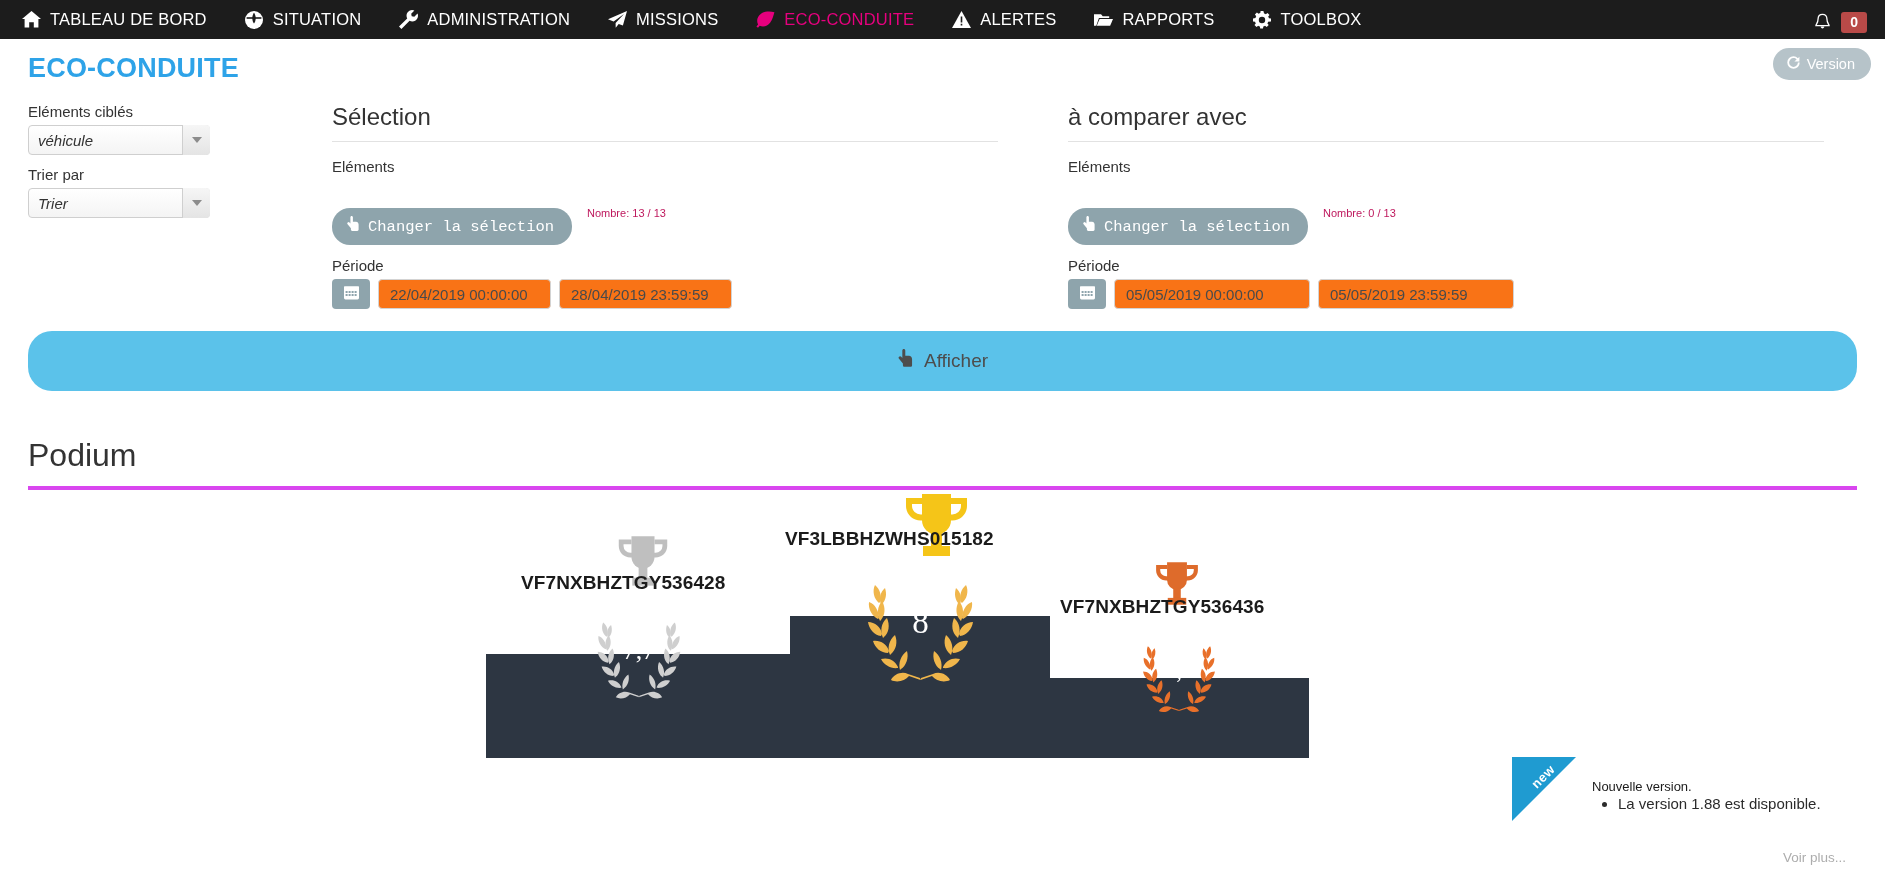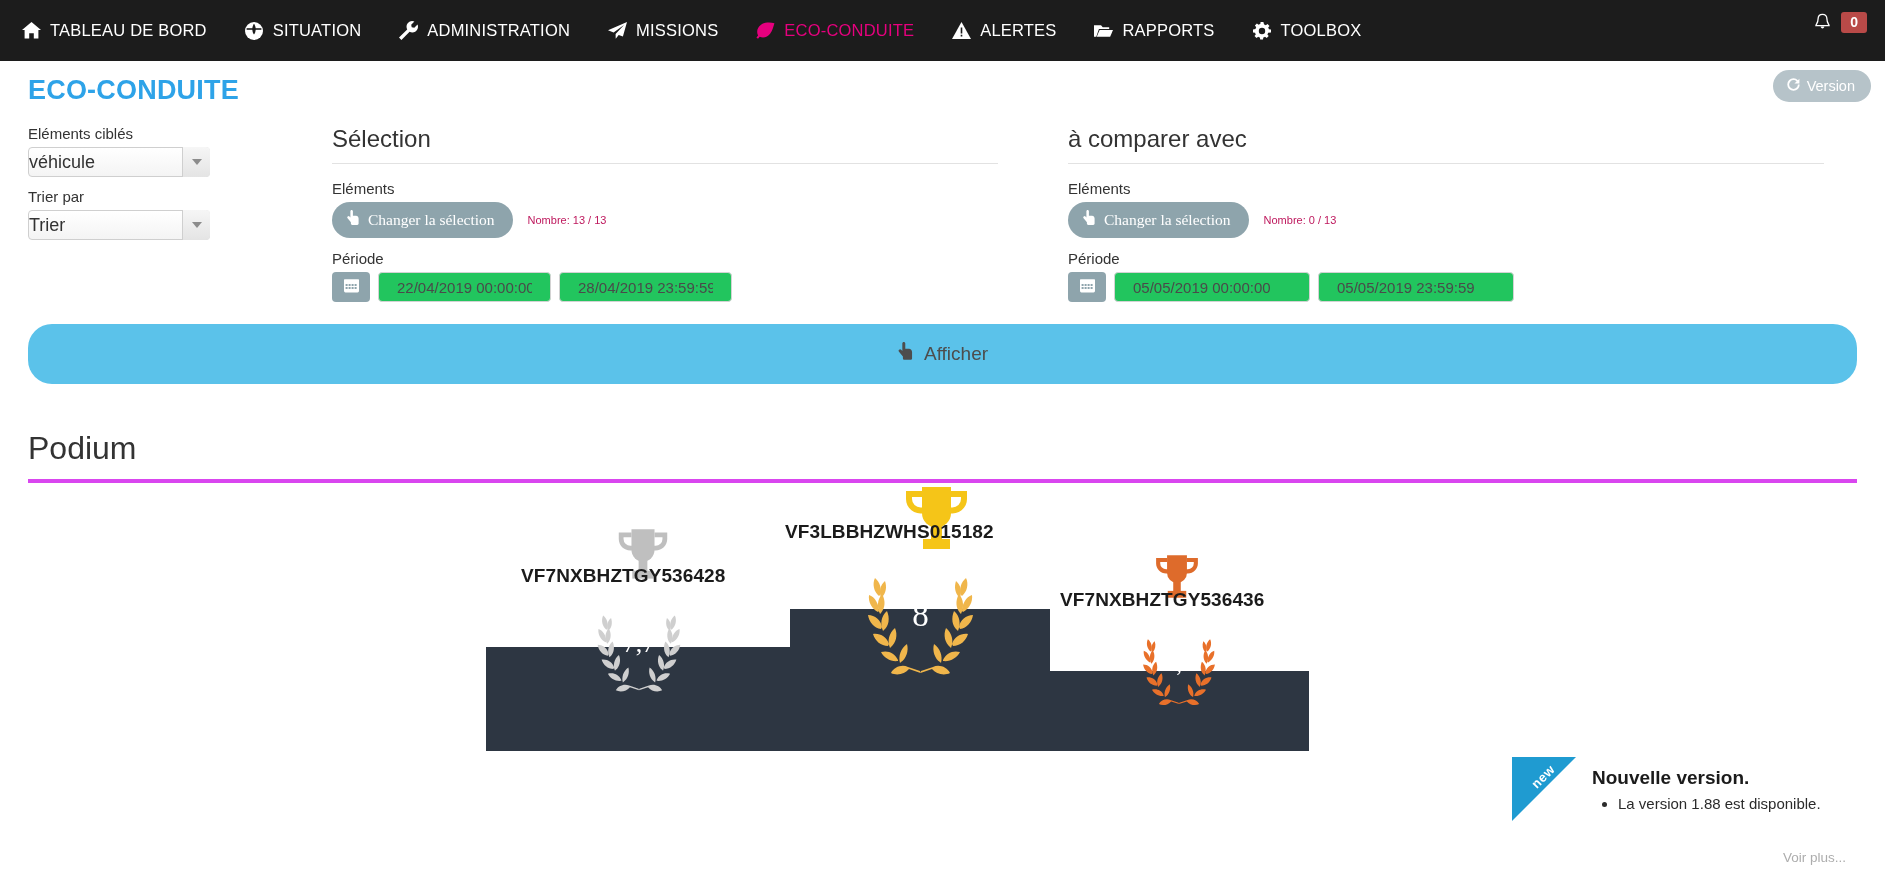--- a/index.html
+++ b/index.html
@@ -7,21 +7,21 @@
     margin: 0; padding: 0;
     width: 1885px; height: 888px;
     background: #ffffff;
     font-family: "Liberation Sans", sans-serif;
     overflow: hidden;
   }
   body { position: relative; }
 
   
   .navbar {
-    height: 61px;
+    height: 39px;
     background: #1c1c1c;
     display: flex;
     align-items: center;
     padding-left: 22px;
     position: relative;
   }
   .nav-item {
     display: flex;
     align-items: center;
     gap: 9px;
@@ -107,24 +107,26 @@
     position: relative;
     width: 182px;
     height: 30px;
     margin-bottom: 11px;
   }
   .sel-box {
     width: 100%; height: 100%;
     border: 1px solid #cfcfcf;
     border-radius: 4px;
     background: linear-gradient(#ffffff, #f4f4f4);
-    font-size: 18px;
+    font-size: 15px;
     color: #333;
     display: flex; align-items: center;
-    cursor: pointer;
+    padding-left: 9px;
+    cursor: pointer;
+    font-style: italic;
   }
   .sel-arrow {
     position: absolute;
     right: 0; top: 0;
     width: 28px; height: 100%;
     border-left: 1px solid #cfcfcf;
     border-radius: 0 4px 4px 0;
     background: linear-gradient(#f6f6f6, #e4e4e4);
     display: flex; align-items: center; justify-content: center;
     cursor: pointer;
@@ -139,42 +141,43 @@
   
   .pill-btn {
     background: #8ea4ac;
     color: #fff;
     border: none;
     border-radius: 18px;
     font-size: 15.5px;
     padding: 8px 18px 8px 14px;
     display: inline-flex; align-items: center; gap: 7px;
     cursor: pointer;
-    font-family: Liberation Serif, serif;
+    font-family: Liberation Mono, monospace;
+    margin-top: 28px;
   }
   .row-inline { display: flex; align-items: center; gap: 15px; margin-bottom: 12px; }
   .nombre { font-size: 11px; color: #be185d; }
 
   .period-row { display: flex; align-items: center; gap: 8px; }
   .cal-btn {
     width: 38px; height: 30px;
     background: #8ea4ac;
     border: none; border-radius: 4px;
     color: #fff;
     display: flex; align-items: center; justify-content: center;
     cursor: pointer;
   }
   .date-input {
     height: 30px;
     border: 1px solid #d3d3d3;
     border-radius: 4px;
-    background: #22c55e;
+    background: #f97316;
     font-size: 15px;
     color: #4a4a4a;
-    padding: 0 18px;
+    padding: 0 11px;
     font-family: "Liberation Sans", sans-serif;
     outline: none;
   }
   .d-sel { width: 173px; }
   .d-cmp { width: 196px; }
 
   
   .afficher-wrap { padding: 22px 28px 0 28px; }
   .afficher-btn {
     width: 100%;
@@ -259,23 +262,23 @@
     width: 64px;
     transform: rotate(-45deg);
     color: #fff;
     font-size: 13px;
     font-weight: bold;
     text-align: center;
     letter-spacing: .5px;
   }
   .new-title {
     position: absolute;
-    left: 80px; top: 10px;
-    font-size: 19px;
-    font-weight: bold;
+    left: 80px; top: 22px;
+    font-size: 13px;
+    font-weight: normal;
     color: #1b1b1b;
   }
   .new-list {
     position: absolute;
     left: 88px; top: 36px;
     margin: 0; padding: 0 0 0 18px;
     font-size: 15px;
     color: #2b2b2b;
   }
   .new-list li { line-height: 1.4; }

